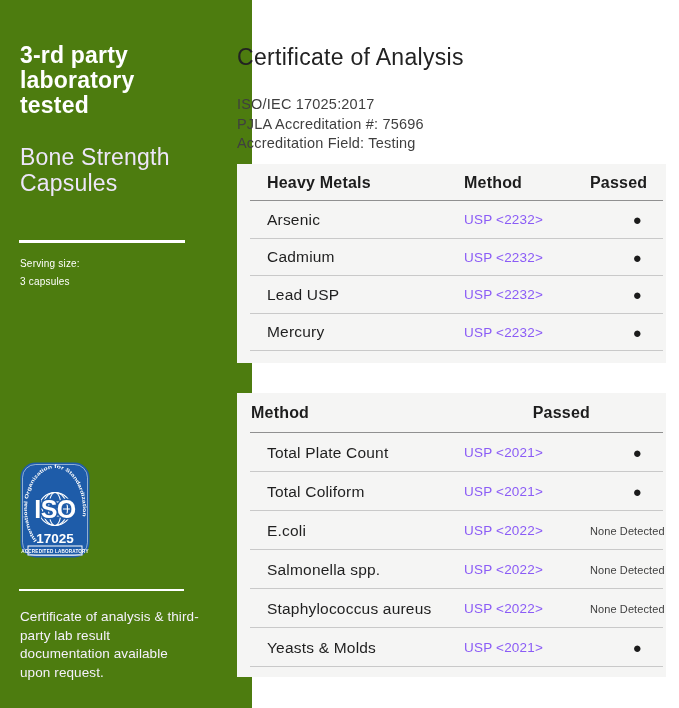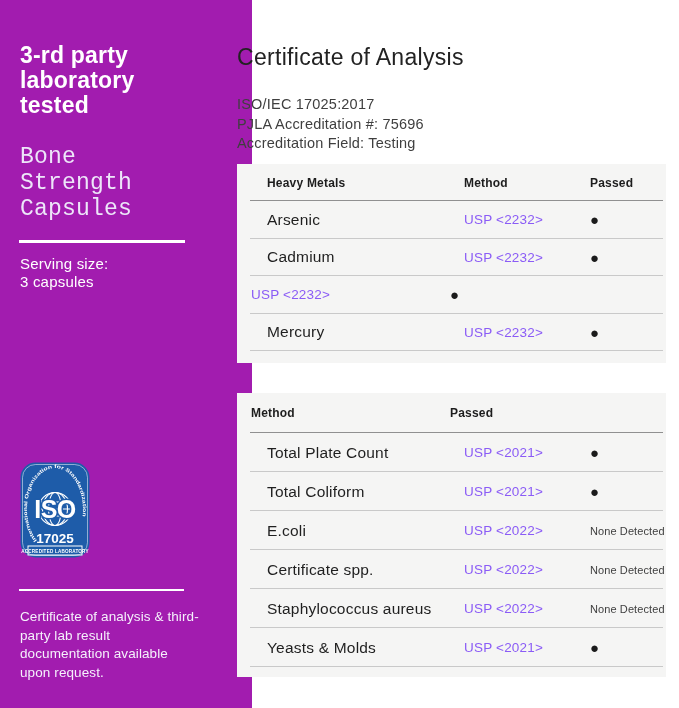--- a/index.html
+++ b/index.html
@@ -6,40 +6,39 @@
   html,body { background:#ffffff; }
   body { font-family:"Liberation Sans","DejaVu Sans",sans-serif; }
   .page {
     position:relative; width:679px; height:708px;
     background:#ffffff; overflow:hidden;
   }
 
   
   .sidebar {
     position:absolute; left:0; top:0; width:252px; height:708px;
-    background:#a21caf;
+    background:#4d7c0f;
   }
   .sb-heading {
     position:absolute; left:20px; top:43px; width:155px;
     color:#ffffff; font-size:23px; font-weight:700; line-height:25px;
     letter-spacing:0.2px;
   }
   .sb-product {
     position:absolute; left:20px; top:144px; width:180px;
     color:#EDE6F9; font-size:23px; font-weight:400; line-height:26px;
     letter-spacing:0.2px;
-    font-family:Liberation Mono, monospace;
   }
   .sb-divider-top {
     position:absolute; left:19px; top:240px; width:166px; height:3px;
     background:#ffffff;
   }
   .sb-serving {
     position:absolute; left:20px; top:255px;
-    color:#ffffff; font-size:15px; line-height:18px; letter-spacing:0.2px;
+    color:#ffffff; font-size:10px; line-height:18px; letter-spacing:0.2px;
   }
   .iso-badge { position:absolute; left:20px; top:462px; width:70px; height:96px; }
   .sb-divider-bottom {
     position:absolute; left:19px; top:589px; width:165px; height:2px;
     background:#ffffff;
   }
   .sb-footer {
     position:absolute; left:20px; top:608px; width:179px;
     color:#F5F1FC; font-size:13.5px; line-height:18.5px; letter-spacing:0.1px;
   }
@@ -72,23 +71,23 @@
   .panel-2 .trow { height:39px; }
 
   .thead::after, .trow::after {
     content:""; position:absolute; left:13px; right:3px; bottom:0; height:1px;
     background:#C9C9C9;
   }
   .thead::after { background:#909090; }
 
   .cell.name  { padding-left:30px; }
   .cell.method{ padding-left:14px; }
-  .cell.passed{ text-align:left; }
-
-  .thead .cell { color:#1D1D1D; font-size:12px; font-weight:700; letter-spacing:0.2px; }
+  .cell.passed{ text-align:right; }
+
+  .thead .cell { color:#1D1D1D; font-size:16px; font-weight:700; letter-spacing:0.2px; }
   .trow .cell.name   { color:#1F1F1F; font-size:15.5px; letter-spacing:0.2px; }
   .trow .cell.method { color:#8b5cf6; font-size:13.5px; letter-spacing:0.2px; }
   .trow .cell.passed { color:#404040; font-size:11px; letter-spacing:0.1px; white-space:nowrap; }
   .trow .cell.passed.is-dot { font-size:15px; color:#1B1B1B; }
 </style>
 </head>
 <body>
 
 <div class="page">
 
@@ -152,20 +151,21 @@
         <span class="cell name">Arsenic</span>
         <span class="cell method">USP &lt;2232&gt;</span>
         <span class="cell passed is-dot">●</span>
       </div>
       <div class="trow">
         <span class="cell name">Cadmium</span>
         <span class="cell method">USP &lt;2232&gt;</span>
         <span class="cell passed is-dot">●</span>
       </div>
       <div class="trow">
+        <span class="cell name">Lead USP</span>
         <span class="cell method">USP &lt;2232&gt;</span>
         <span class="cell passed is-dot">●</span>
       </div>
       <div class="trow">
         <span class="cell name">Mercury</span>
         <span class="cell method">USP &lt;2232&gt;</span>
         <span class="cell passed is-dot">●</span>
       </div>
     </section>
 
@@ -183,21 +183,21 @@
         <span class="cell name">Total Coliform</span>
         <span class="cell method">USP &lt;2021&gt;</span>
         <span class="cell passed is-dot">●</span>
       </div>
       <div class="trow">
         <span class="cell name">E.coli</span>
         <span class="cell method">USP &lt;2022&gt;</span>
         <span class="cell passed">None Detected</span>
       </div>
       <div class="trow">
-        <span class="cell name">Certificate spp.</span>
+        <span class="cell name">Salmonella spp.</span>
         <span class="cell method">USP &lt;2022&gt;</span>
         <span class="cell passed">None Detected</span>
       </div>
       <div class="trow">
         <span class="cell name">Staphylococcus aureus</span>
         <span class="cell method">USP &lt;2022&gt;</span>
         <span class="cell passed">None Detected</span>
       </div>
       <div class="trow">
         <span class="cell name">Yeasts &amp; Molds</span>

